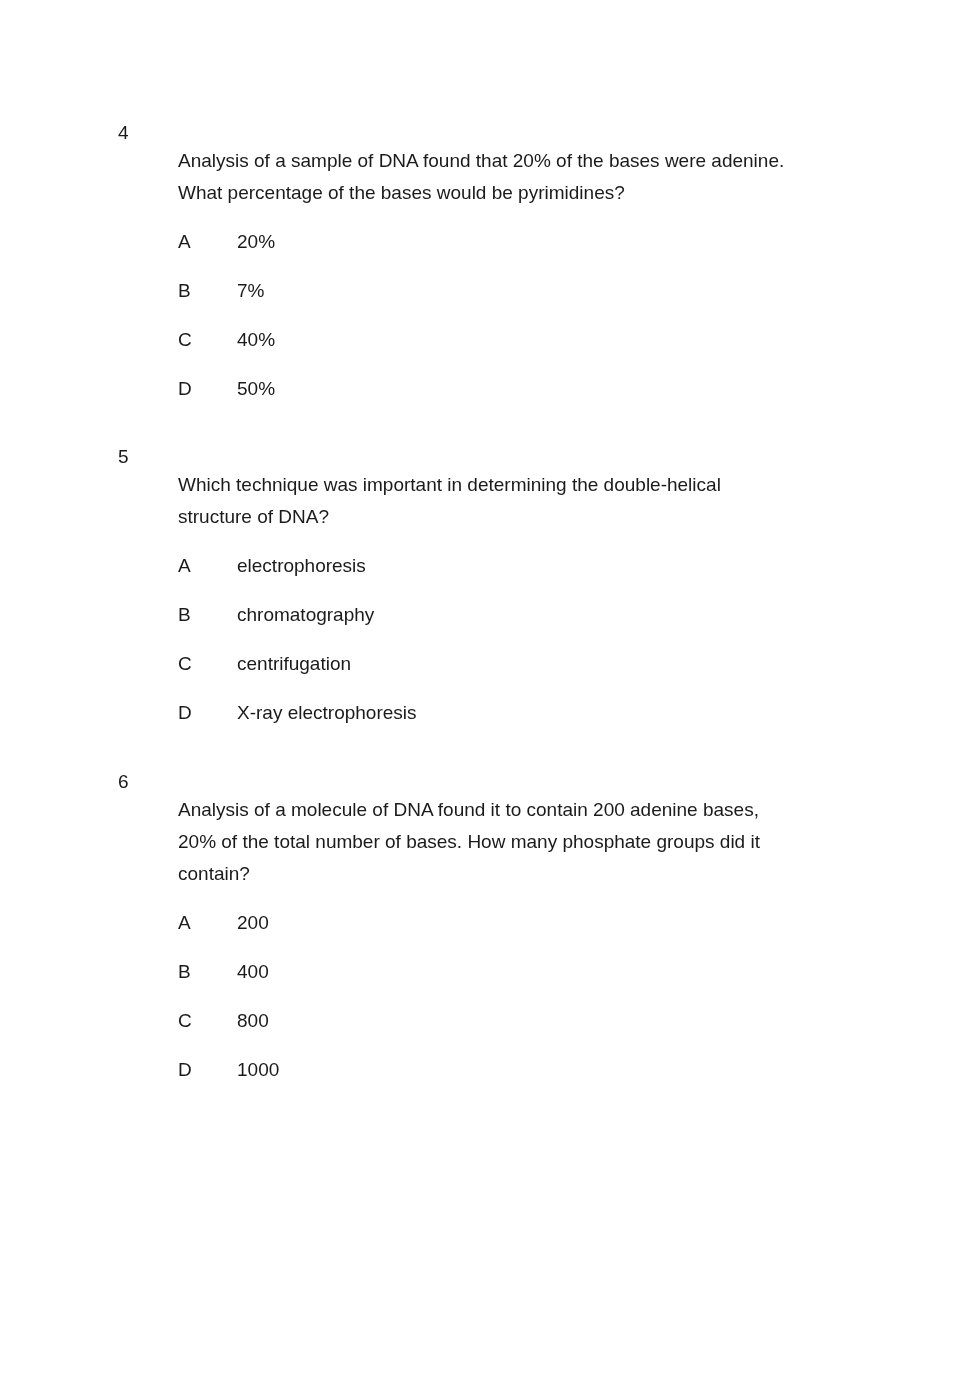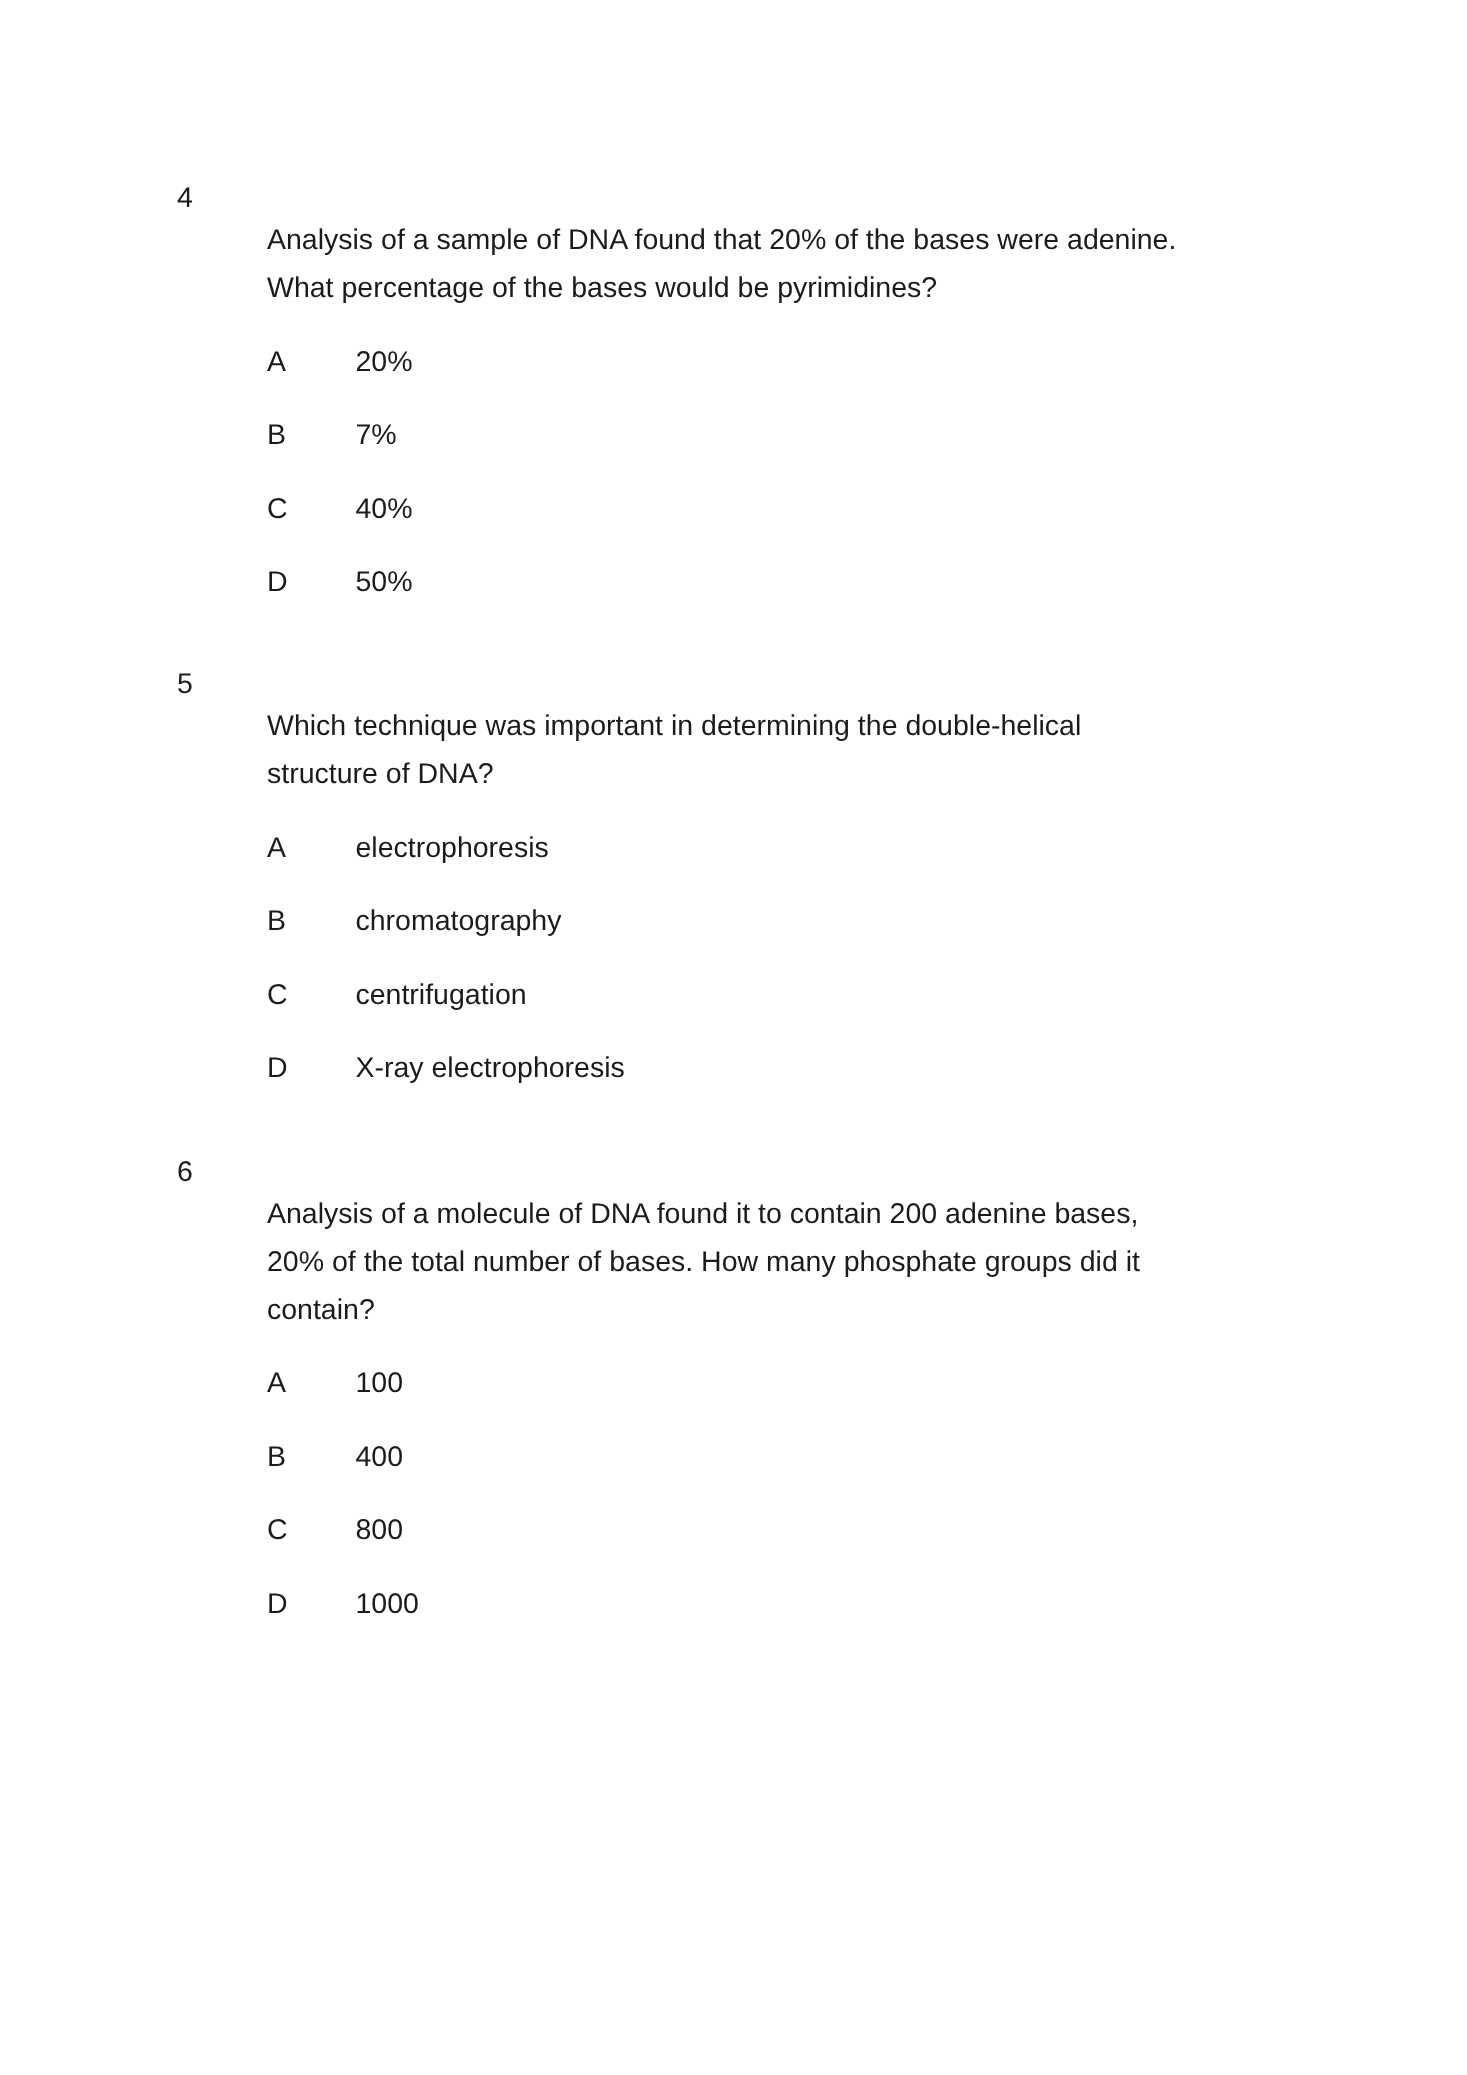--- a/index.html
+++ b/index.html
@@ -112,21 +112,21 @@
 
   <div class="question" id="q6">
     <div class="q-head">
       <div class="q-num">6</div>
       <div class="q-text">Analysis of a molecule of DNA found it to contain 200 adenine bases,
 20% of the total number of bases. How many phosphate groups did it
 contain?</div>
     </div>
     <div class="option">
       <div class="opt-letter">A</div>
-      <div class="opt-text">100</div>
+      <div class="opt-text">200</div>
     </div>
     <div class="option">
       <div class="opt-letter">B</div>
       <div class="opt-text">400</div>
     </div>
     <div class="option">
       <div class="opt-letter">C</div>
       <div class="opt-text">800</div>
     </div>
     <div class="option">

